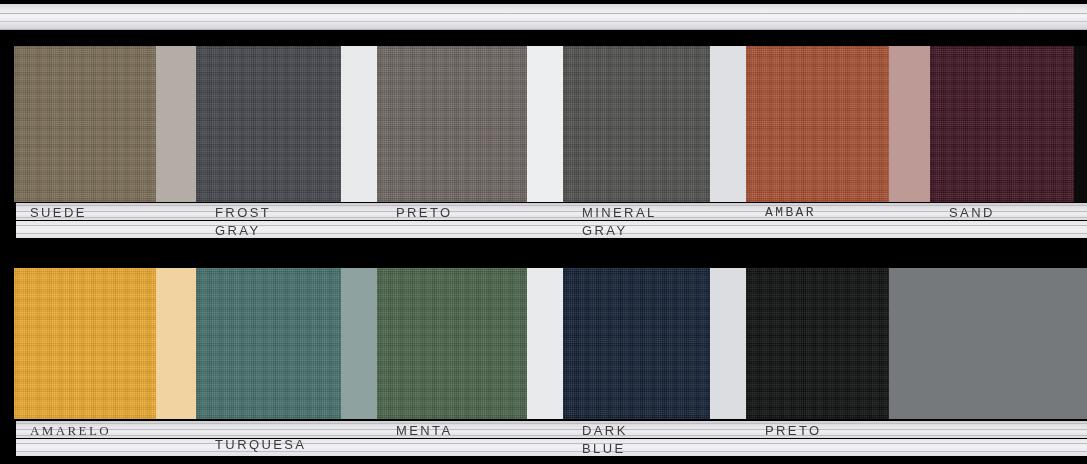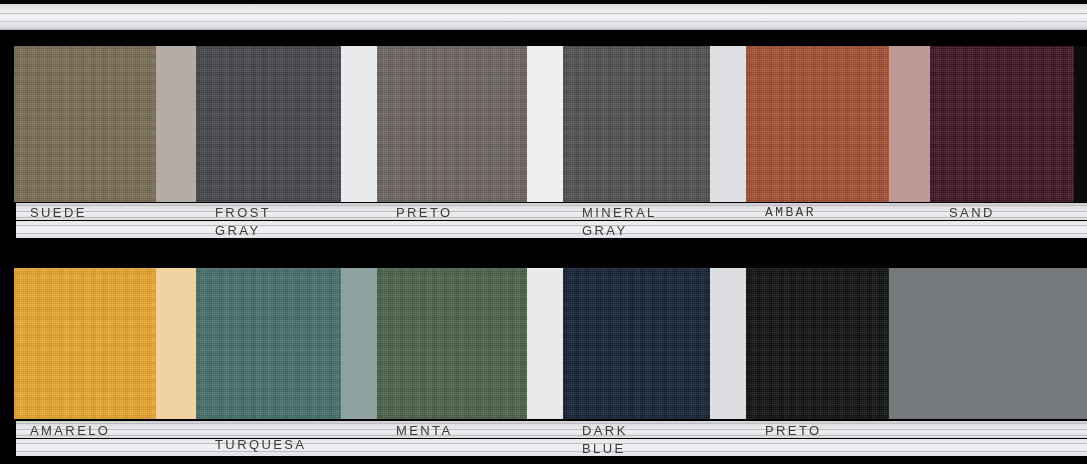--- a/index.html
+++ b/index.html
@@ -205,21 +205,21 @@
     </div>
 
   <div class="label-zone" id="row2-labels" style="top: 421px; height: 36px;">
       <div class="label-strip strip-1"></div>
       <div class="label-strip strip-2"></div>
       <div class="strip-rule" style="top: 2px;"></div>
       <div class="strip-rule" style="top: 8px;"></div>
       <div class="strip-rule" style="top: 14px;"></div>
       <div class="strip-rule" style="top: 22px;"></div>
       <div class="strip-rule" style="top: 30px;"></div>
-      <div class="label-text" style="left: 14px; top: 1px;">AMARELO</div>
+      <div class="label-text" style="left: 14px; top: 1px; font-family: Liberation Serif, serif;">AMARELO</div>
       <div class="label-text" style="left: 199px; top: 1px; margin-top: 14px;">TURQUESA</div>
       <div class="label-text" style="left: 380px; top: 1px;">MENTA</div>
       <div class="label-text" style="left: 566px; top: 1px;">DARK
 BLUE</div>
       <div class="label-text" style="left: 749px; top: 1px;">PRETO</div>
     </div>
 
 </div>
 
 </body></html>

